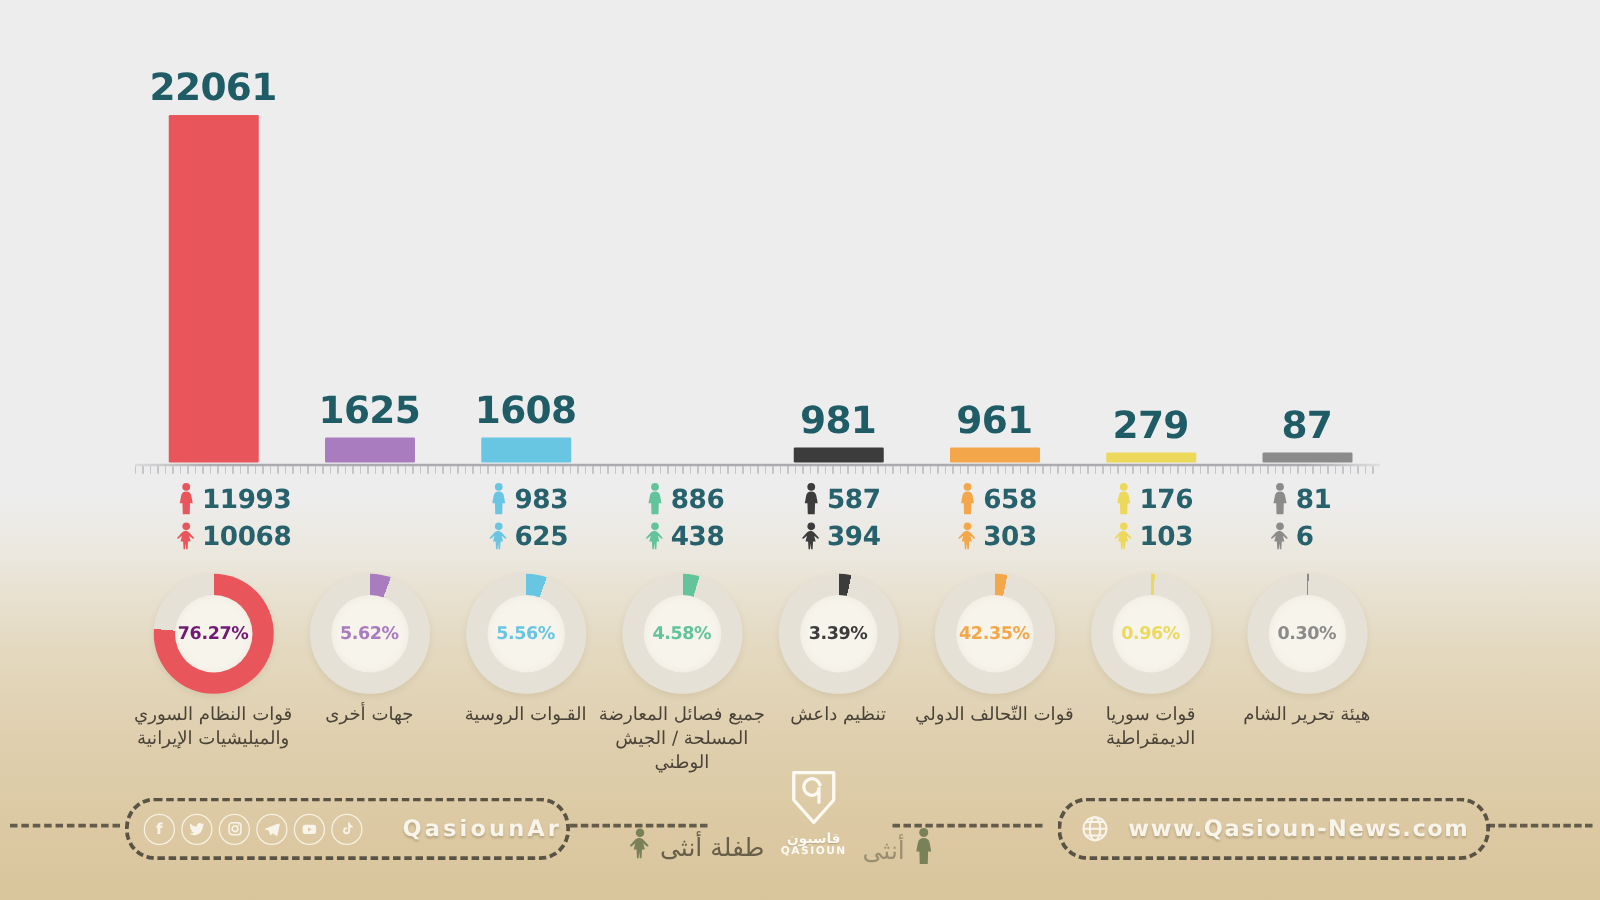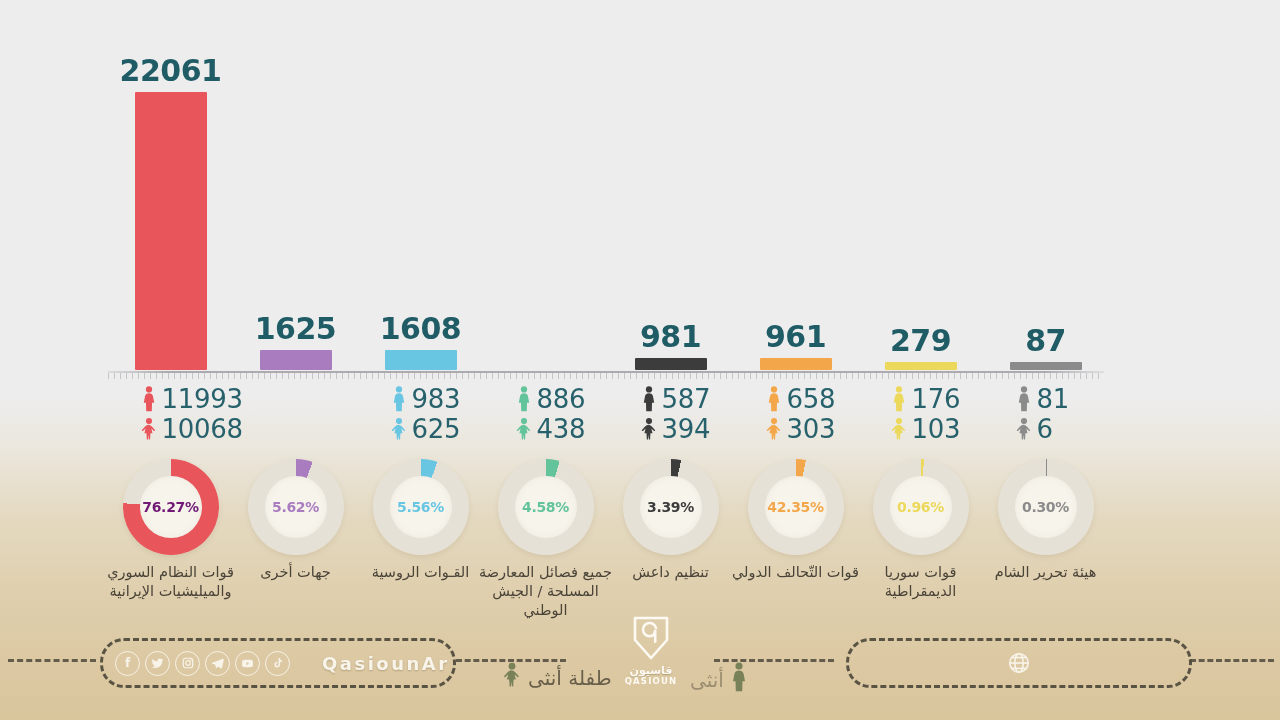--- a/index.html
+++ b/index.html
@@ -57,21 +57,21 @@
     position:absolute;top:0;width:118px;
   }
   .stat-row{
     display:flex;align-items:center;height:30px;
   }
   .stat-row .glyph{
     width:20px;height:26px;display:flex;align-items:center;justify-content:center;
     flex:0 0 20px;margin-right:3px;
   }
   .stat-num{
-    font-size:26px;font-weight:normal;color:#27616c;letter-spacing:-.3px;
+    font-size:21px;font-weight:bold;color:#27616c;letter-spacing:-.3px;
   }
   
   #donuts{position:absolute;left:108px;top:455px;width:1000px;height:105px;}
   .donut-wrap{
     position:absolute;top:0;width:104px;height:104px;
     display:flex;align-items:center;justify-content:center;
   }
   .donut{
     width:96px;height:96px;border-radius:50%;
     display:flex;align-items:center;justify-content:center;
@@ -430,20 +430,21 @@
     <div class="pill" style="left:846px;width:340px;justify-content:center;">
       <span class="sicon" style="width:26px;height:26px;border:none;">
         <svg width="24" height="24" viewBox="0 0 24 24" fill="none" stroke="#fbf8f1" stroke-width="1.6">
             <circle cx="12" cy="12" r="9.2"></circle>
             <ellipse cx="12" cy="12" rx="4.2" ry="9.2"></ellipse>
             <line x1="2.8" y1="12" x2="21.2" y2="12"></line>
             <line x1="4.2" y1="6.6" x2="19.8" y2="6.6"></line>
             <line x1="4.2" y1="17.4" x2="19.8" y2="17.4"></line>
           </svg>
       </span>
+      <span class="label" style="margin-left:14px;letter-spacing:1.2px;">www.Qasioun-News.com</span>
     </div>
     <div class="dashline" style="left:1190px;width:84px;"></div>
   </div>
 
   <div class="legend" style="left:502px;">
     <span>طفلة أنثى</span>
     <span>
       <svg width="20" height="26" viewBox="0 0 20 26" fill="#6f7a52">
         <circle cx="10" cy="4.2" r="3.4"></circle>
         <path d="M10 8.2c-2 0-3.3.9-4.4 2.1L2.2 14c-.6.7.4 1.7 1.1 1.1l2.9-2.6-1.3 5.1h2.3l.4 7h1.3l.5-5.2.5 5.2h1.3l.4-7h2.3l-1.3-5.1 2.9 2.6c.7.6 1.7-.4 1.1-1.1l-3.4-3.7c-1.1-1.2-2.4-2.1-4.4-2.1z"></path>

